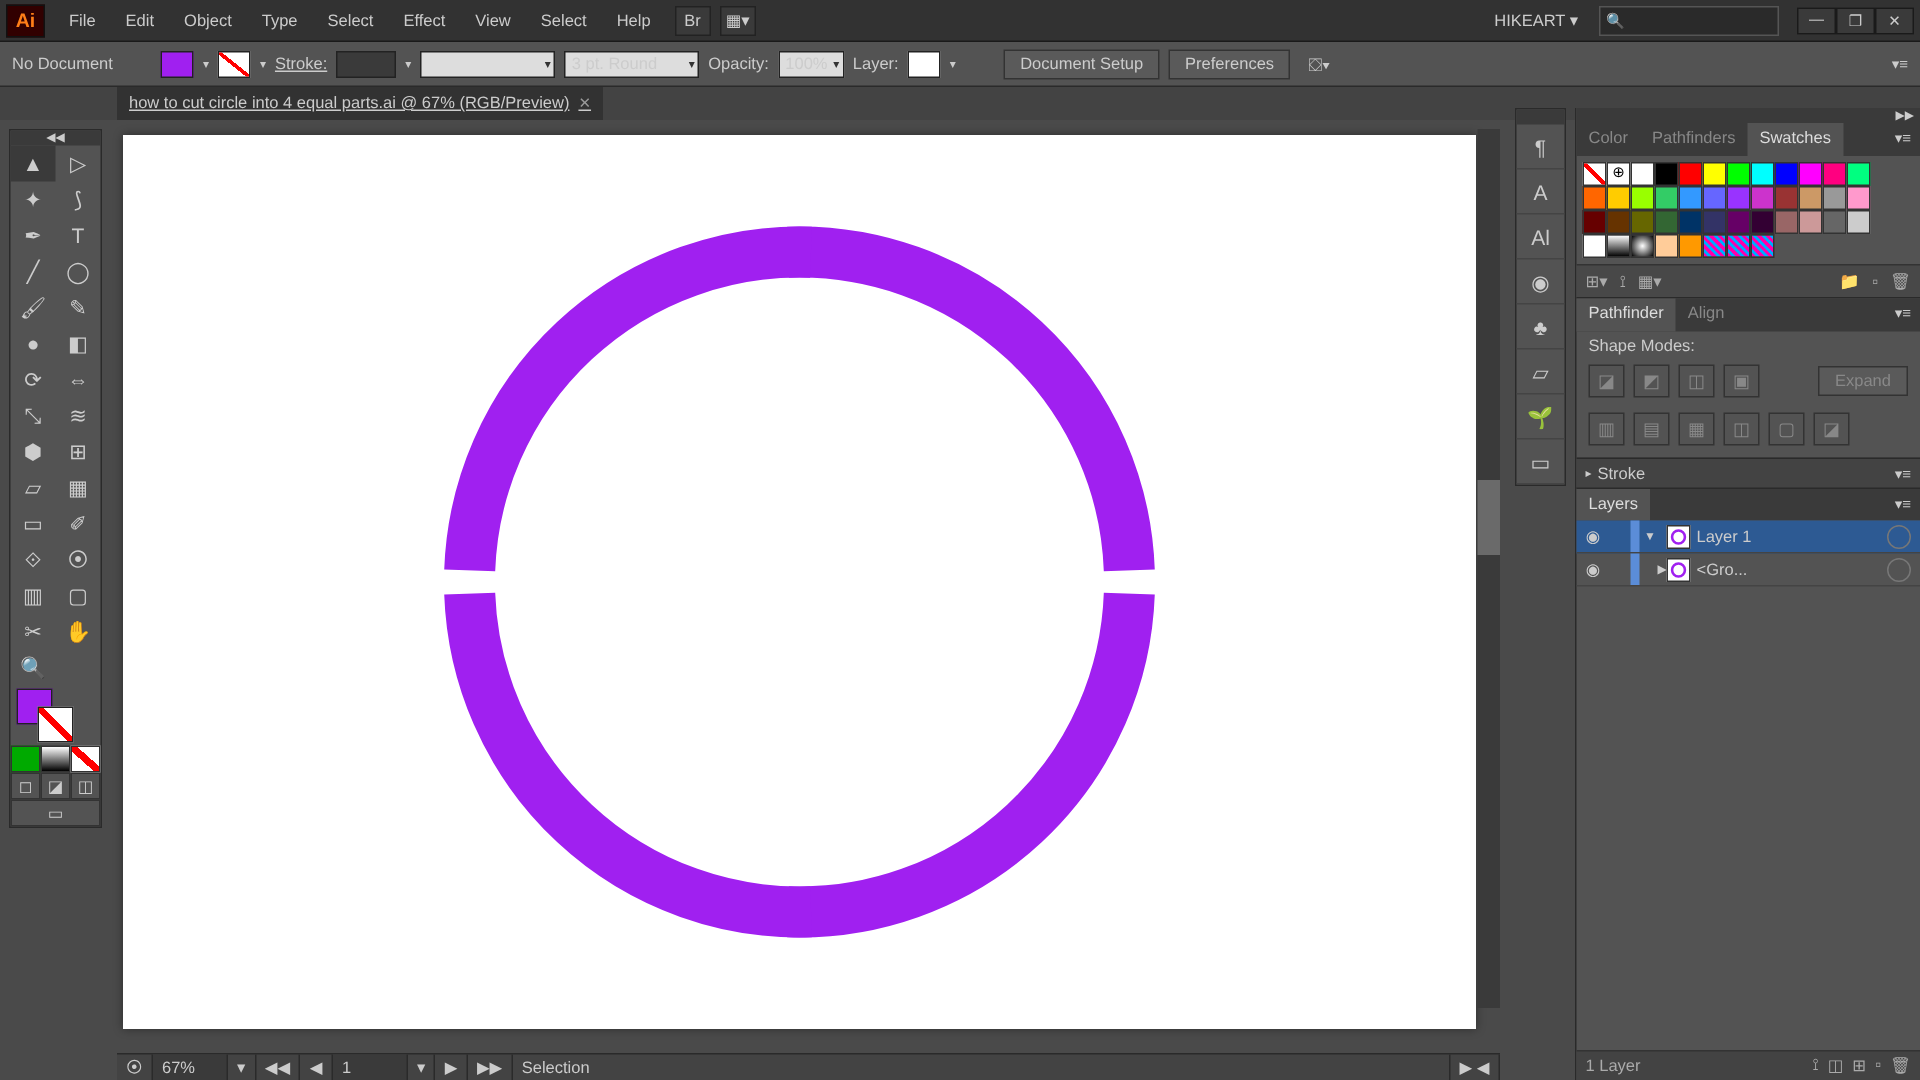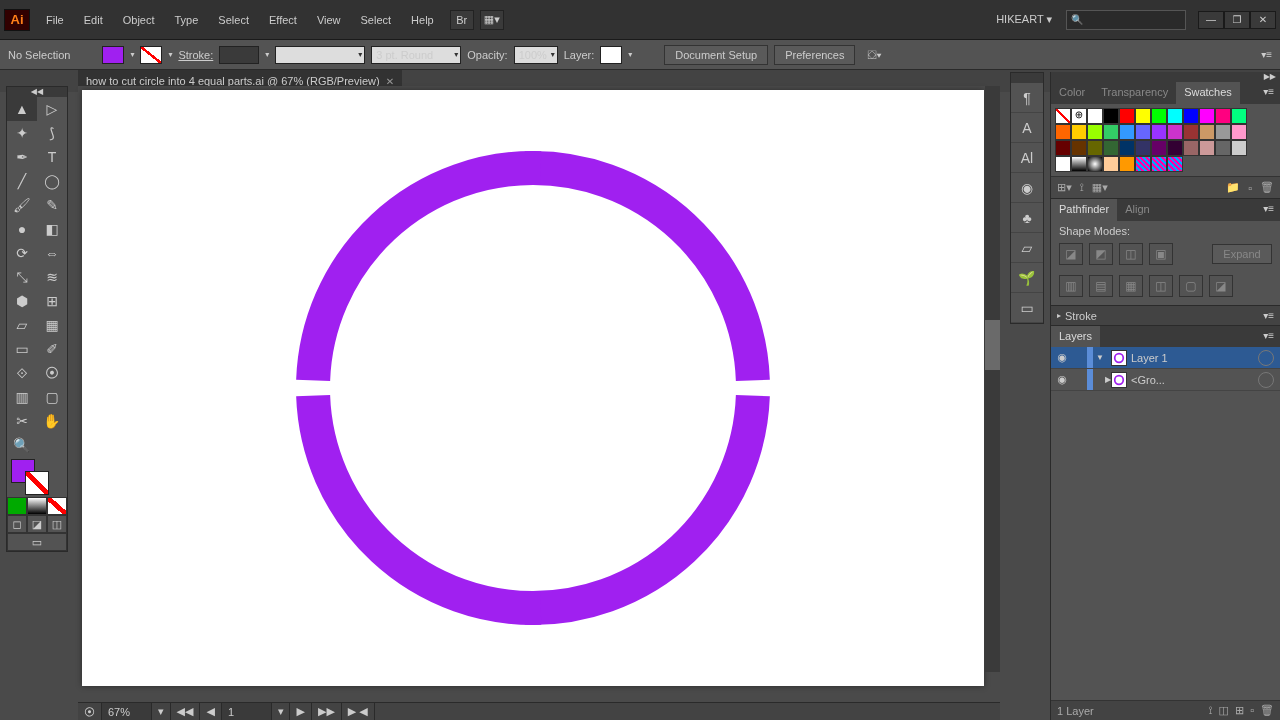--- a/index.html
+++ b/index.html
@@ -1,17 +1,17 @@
 <!DOCTYPE html>
 <html><head>
 <meta charset="utf-8">
 <style>
 * { margin:0; padding:0; box-sizing:border-box; font-family:Tahoma,Arial,sans-serif; font-size:11px; color:#ccc; user-select:none; }
 body { width:1280px; height:720px; background:#4a4a4a; overflow:hidden; position:relative; }
-.menubar { height:40px; background:#323232; display:flex; align-items:center; padding:0 4px; border-bottom:1px solid #1a1a1a;}
+.menubar { height:28px; background:#323232; display:flex; align-items:center; padding:0 4px; border-bottom:1px solid #1a1a1a;}
 .ai-logo { width:26px; height:22px; background:#310000; color:#ff7f18; font-weight:bold; font-size:13px; display:flex; align-items:center; justify-content:center; margin-right:6px; border:1px solid #111;}
 .menu-item { padding:6px 10px; cursor:pointer; }
 .menubar-right { margin-left:auto; display:flex; align-items:center; gap:6px; }
 .bridge-btn,.layout-btn{ width:24px; height:20px; border:1px solid #222; background:#3a3a3a; display:flex; align-items:center; justify-content:center; margin-left:6px;}
 .user-label{ padding:4px 8px; }
 .search-box{ width:120px; height:20px; background:#2a2a2a; border:1px solid #555; padding:0 4px; display:flex; align-items:center;}
 .search-box::before{content:"🔍"; font-size:10px; color:#888; margin-right:4px;}
 .win-ctrls{display:flex; gap:0; margin-left:6px;}
 .win-btn{width:26px; height:18px; background:#3a3a3a; border:1px solid #1a1a1a; display:flex; align-items:center; justify-content:center; font-size:10px;}
 
@@ -116,21 +116,21 @@
     <div class="search-box"></div>
     <div class="win-ctrls">
       <div class="win-btn">—</div>
       <div class="win-btn">❐</div>
       <div class="win-btn">✕</div>
     </div>
   </div>
 </div>
 
 <div class="ctrlbar">
-  <span class="lbl">No Selection</span>
+  <span class="lbl">No Document</span>
   <div style="width:20px"></div>
   <div class="swatch fill-sw"></div>
     <span style="font-size:8px">▾</span>
   <div class="swatch stroke-sw"></div>
     <span style="font-size:8px">▾</span>
   <span class="lbl stroke-lbl">Stroke:</span>
   <div class="num-input"></div>
     <span style="font-size:8px">▾</span>
   <div class="dd" style="width:90px"></div>
   <div class="dd" style="width:90px">
@@ -231,41 +231,42 @@
 <div class="statusbar">
   <div class="sb-seg">⦿</div>
   <div class="sb-seg sb-zoom">67%</div>
   <div class="sb-seg">▾</div>
   <div class="sb-seg">◀◀</div>
   <div class="sb-seg">◀</div>
   <div class="sb-seg sb-zoom">1</div>
   <div class="sb-seg">▾</div>
   <div class="sb-seg">▶</div>
   <div class="sb-seg">▶▶</div>
+  <div class="sb-seg sb-tool">Selection</div>
   <div class="sb-seg">▶ ◀</div>
 </div>
 
 <div class="icon-dock">
   <div class="dock-collapse"></div>
   <div class="dock-item">¶</div>
   <div class="dock-item">A</div>
   <div class="dock-item">Al</div>
   <div class="dock-item">◉</div>
   <div class="dock-item">♣</div>
   <div class="dock-item">▱</div>
   <div class="dock-item">🌱</div>
   <div class="dock-item">▭</div>
 </div>
 
 <div class="panels">
   <div style="height:10px;background:#3a3a3a;text-align:right;font-size:8px;padding-right:4px">▶▶</div>
 
   <div class="panel-tabbar">
     <div class="ptab">Color</div>
-    <div class="ptab">Transparency</div>
+    <div class="ptab">Pathfinders</div>
     <div class="ptab act">Swatches</div>
     <div class="ptab-menu">▾≡</div>
   </div>
   <div class="swatch-grid" id="swatch-grid">
       <div class="sw nosw"></div>
       <div class="sw" style="background: rgb(255, 255, 255); font-size: 10px; text-align: center; color: rgb(0, 0, 0);">⊕</div>
       <div class="sw" style="background: rgb(255, 255, 255);"></div>
       <div class="sw" style="background: rgb(0, 0, 0);"></div>
       <div class="sw" style="background: rgb(255, 0, 0);"></div>
       <div class="sw" style="background: rgb(255, 255, 0);"></div>

